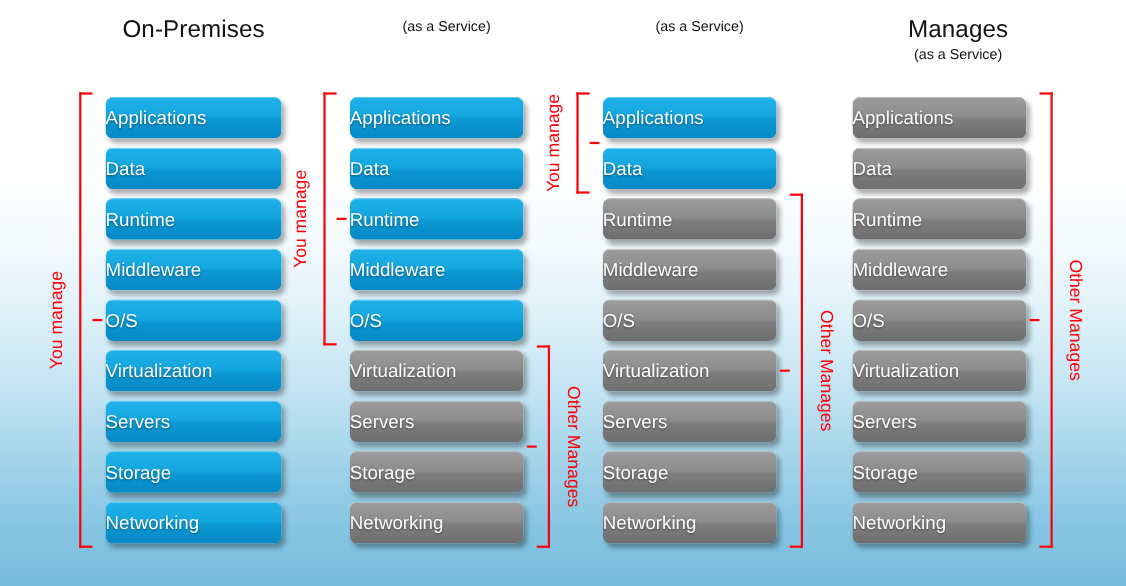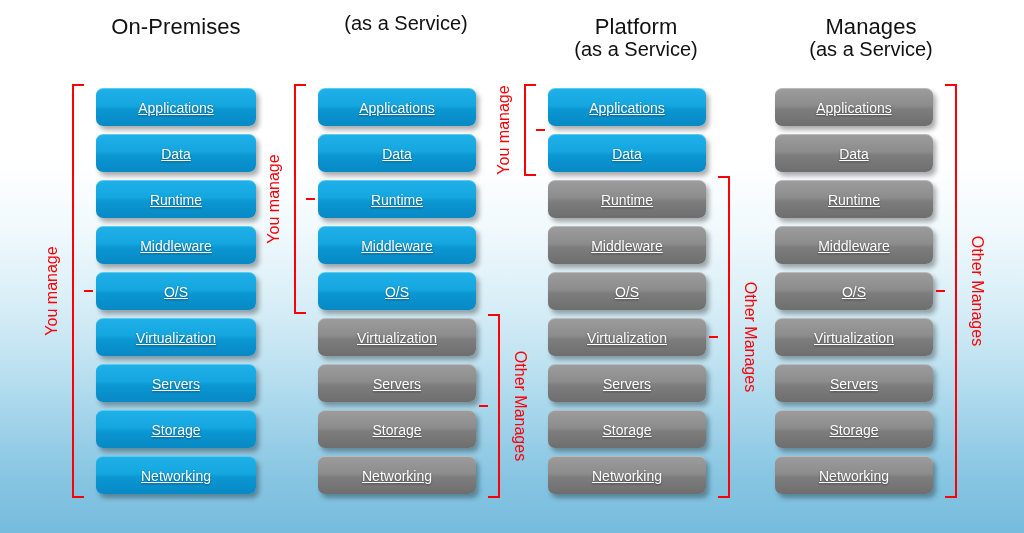--- a/index.html
+++ b/index.html
@@ -51,47 +51,45 @@
 
   .col-title {
     font-size: 22px;
     font-weight: normal;
     line-height: 26px;
     letter-spacing: 0.1px;
     white-space: nowrap;
   }
 
   .col-sub {
-    font-size: 20px;
+    font-size: 13px;
     line-height: 19px;
     white-space: nowrap;
   }
 
   
   .stack {
     position: absolute;
     top: 88px;
     width: 160px;
   }
 
   .layer {
     position: relative;
     height: 38px;
     margin-bottom: 8px;
     border-radius: 7px;
     display: flex;
     align-items: center;
-    justify-content: center;
-    font-size: 14px;
+    font-size: 17px;
     color: #ffffff;
     text-shadow: 0 1px 2px rgba(0,0,0,0.45);
     box-shadow: 3px 4px 5px rgba(0,0,0,0.33);
     white-space: nowrap;
     overflow: hidden;
-    text-decoration: underline;
   }
 
   .layer.blue {
     background: linear-gradient(to bottom, #1fb0e8 0%, #14a6de 45%, #0b97d2 55%, #0789c5 100%);
     border-top: 1px solid #5ccbf2;
   }
 
   .layer.gray {
     background: linear-gradient(to bottom, #9c9c9c 0%, #8c8c8c 45%, #7d7d7d 55%, #6e6e6e 100%);
     border-top: 1px solid #bbbbbb;
@@ -211,21 +209,20 @@
         <div class="tick"></div>
       </div>
       <div class="blabel up" style="left: -16px; top: 199px;">You manage</div>
       <div class="bracket right" style="top: 314px; height: 184px; left: 198px;">
         <div class="tick"></div>
       </div>
       <div class="blabel down" style="left: 230px; top: 406px;">Other Manages</div>
     </div>
     <div class="column" style="left: 520px;">
       <div class="col-header">
-        <div class="col-title">Platform</div>
         <div class="col-sub">(as a Service)</div>
       </div>
       <div class="stack" style="left: 28px; width: 158px;">
         <div class="layer blue">
           <span>Applications</span>
         </div>
         <div class="layer blue">
           <span>Data</span>
         </div>
         <div class="layer gray">

